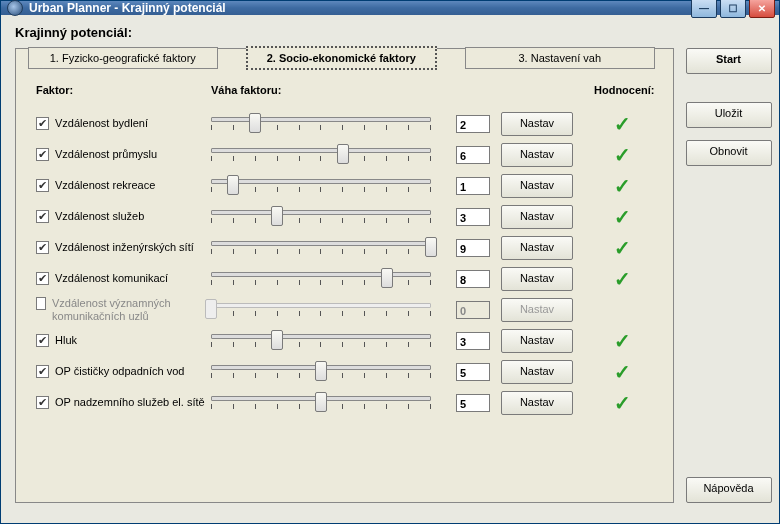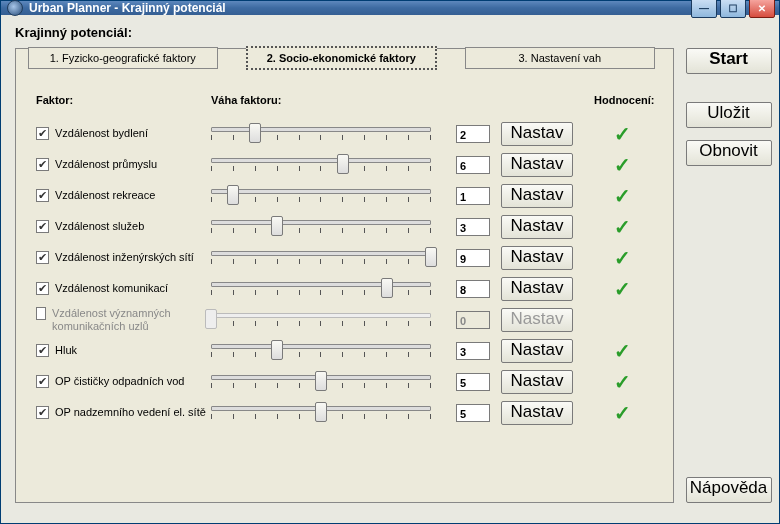--- a/index.html
+++ b/index.html
@@ -116,21 +116,21 @@
     flex: 1;
     border: 1px solid #888;
     background: #eceadb;
     padding: 0px 18px 10px 18px;
     position: relative;
   }
   .tabs {
     display: flex;
     gap: 28px;
     margin-top: -1px;
-    margin-bottom: 22px;
+    margin-bottom: 12px;
     margin-left: -6px;
   }
   .tab {
     flex: 1;
     height: 20px;
     border: 1px solid #888;
     text-align: center;
     line-height: 20px;
     font-size: 11px;
     cursor: pointer;
@@ -227,21 +227,21 @@
     font-weight: bold;
   }
   .numbox.disabled { background: #eceadb; color: #888; }
   .btn {
     width: 70px;
     height: 22px;
     border: 1px solid #7a7a7a;
     background: linear-gradient(to bottom, #fafaf6, #e3e3d7);
     text-align: center;
     line-height: 20px;
-    font-size: 17px;
+    font-size: 11px;
     cursor: pointer;
     border-radius: 2px;
   }
   .btn.disabled { color: #999; cursor: default; }
   .check-green {
     color: #2a9d2a;
     font-size: 20px;
     font-weight: bold;
     margin-left: 20px;
   }
@@ -577,21 +577,21 @@
                 <div class="numbox">5</div>
               </div>
               <div class="col-btn">
                 <div class="btn">Nastav</div>
               </div>
               <div class="col-rating"><span class="check-green">✓</span></div>
             </div>
             <div class="factor-row">
               <div class="col-factor" style="display: flex; align-items: center;">
                 <span class="checkbox">✔</span>
-                <span class="factor-name">OP nadzemního vedení el. sítě</span>
+                <span class="factor-name">OP nadzemního služeb el. sítě</span>
               </div>
               <div class="col-weight">
                 <div class="slider">
                   <div class="slider-track"></div>
                   <div class="slider-ticks">
                     <span></span>
                     <span></span>
                     <span></span>
                     <span></span>
                     <span></span>

